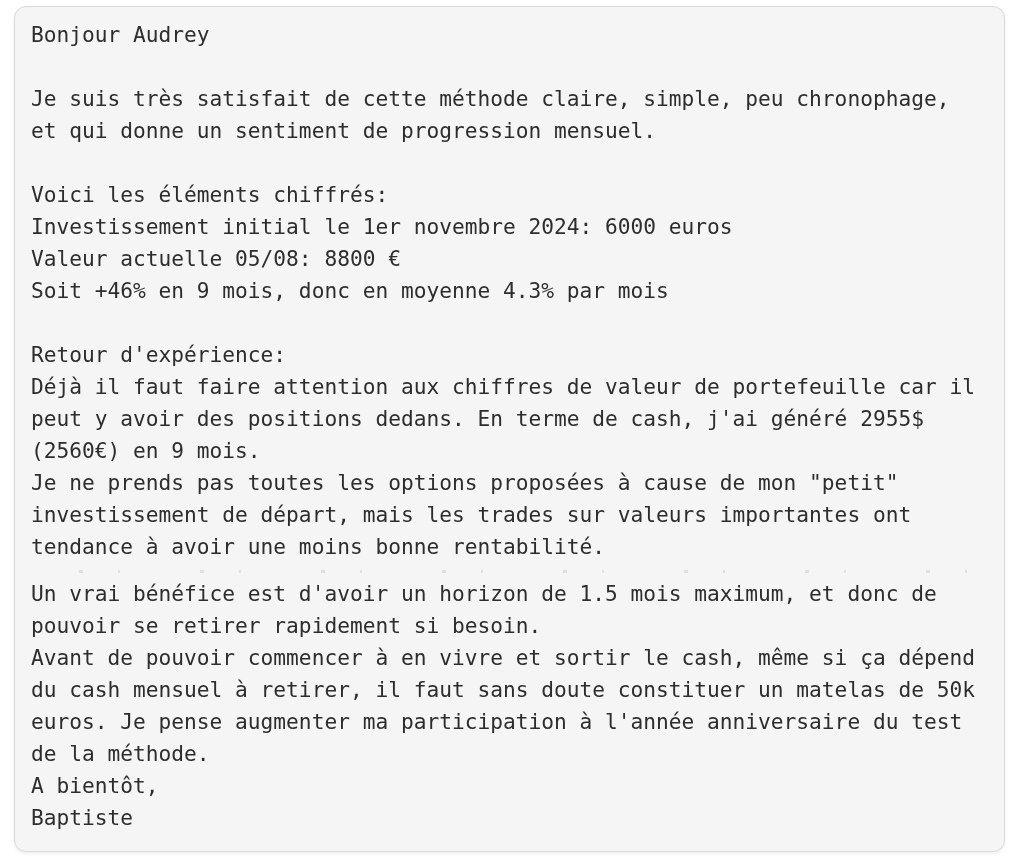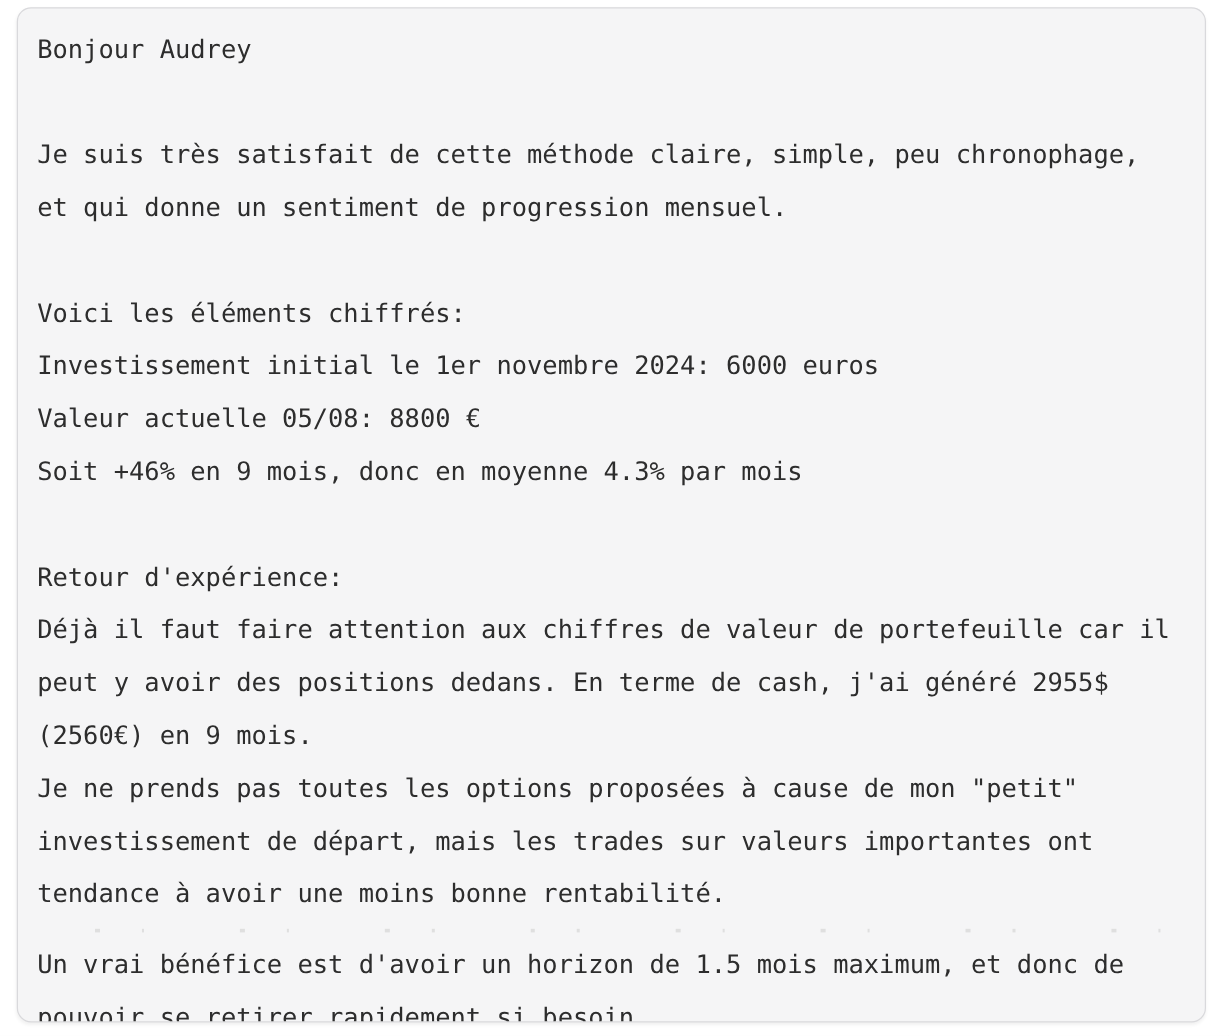--- a/index.html
+++ b/index.html
@@ -26,21 +26,21 @@
     background: var(--panel-bg);
     border: 1px solid var(--panel-border);
     border-radius: 12px;
     box-shadow: 0 2px 3px rgba(0,0,0,0.06);
     padding: 12px 16px 18px 16px;
     overflow: hidden;
   }
   pre.message-block {
     font-family: "DejaVu Sans Mono", "Liberation Mono", monospace;
     font-size: 21.2px;
-    line-height: 44px;
+    line-height: 32px;
     color: var(--text);
     white-space: pre;
     margin: 0;
   }
   
   .stitch-artifact {
     height: 15px;
     width: 100%;
     background-image: repeating-linear-gradient(
       90deg,

